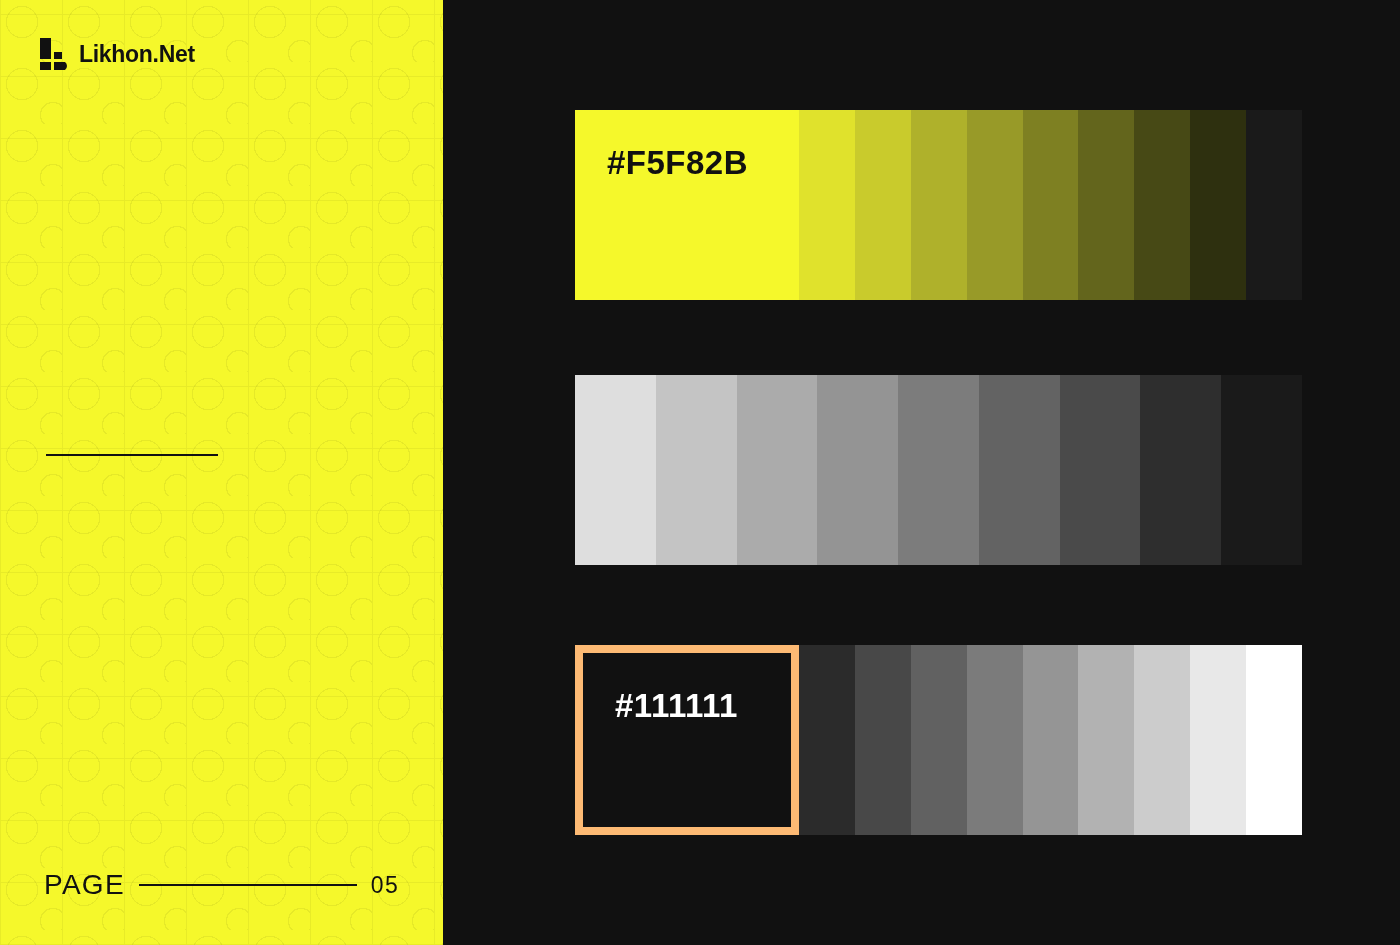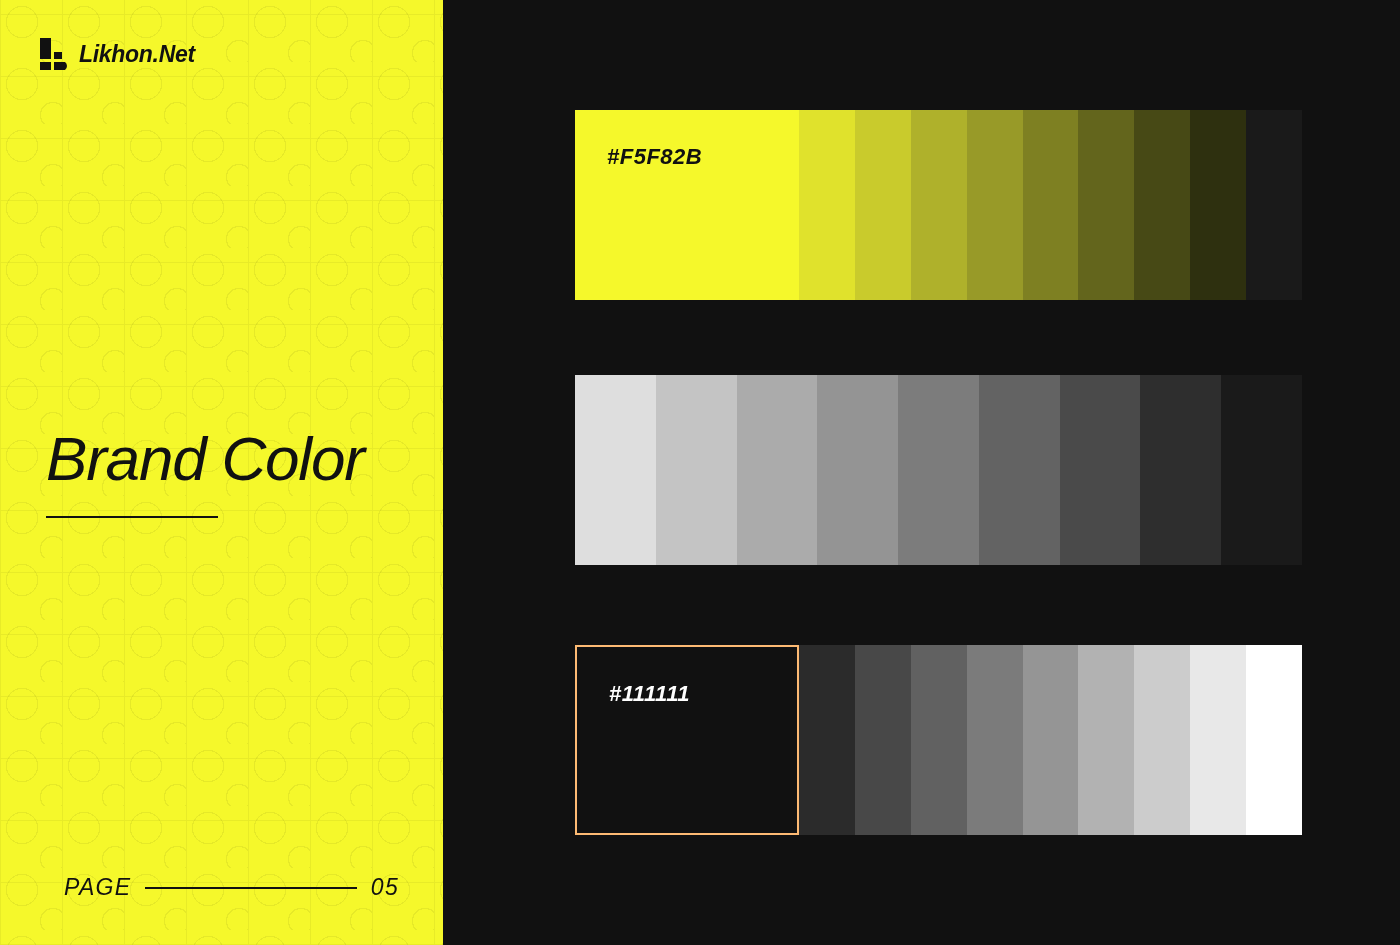--- a/index.html
+++ b/index.html
@@ -10,21 +10,20 @@
     overflow:hidden;
     background:#111111;
     font-family:"Liberation Sans", sans-serif;
   }
 
   #page {
     position:relative;
     width:1108px; height:945px;
     background:#111111;
     display:flex;
-    font-style:italic;
   }
 
   
   .sidebar {
     position:relative;
     width:443px; height:945px;
     background:#F5F82B;
     flex:0 0 443px;
     overflow:hidden;
   }
@@ -84,22 +83,22 @@
 
   
   .footer {
     position:absolute;
     left:44px; bottom:44px;
     width:355px;
     display:flex; align-items:center; gap:14px;
     z-index:3;
   }
   .footer-label {
-    font-size:23px; letter-spacing:1.3px;
-    color:#111111; white-space:nowrap;margin-left:20px;
+    font-size:28px; letter-spacing:1.3px;
+    color:#111111; white-space:nowrap;
   }
   .footer-rule { flex:1; height:2px; background:#111111; }
   .footer-num {
     font-size:23px; letter-spacing:1.3px;
     color:#111111; white-space:nowrap;
   }
 
   
   .content {
     position:relative;
@@ -119,23 +118,23 @@
   #row-2 { top:645px; }
 
   .main-swatch {
     position:relative;
     width:224px;
     height:100%;
     flex:0 0 224px;
     display:flex;
     align-items:flex-start;
   }
-  .main-swatch.bordered { border:2px solid #fdba74; }
+  .main-swatch.bordered { border:8px solid #fdba74; }
   .swatch-label {
-    font-size:22px;
+    font-size:33px;
     font-weight:bold;
     letter-spacing:0.5px;
     line-height:1;
     margin:36px 0 0 32px;
     white-space:nowrap;
   }
 
   .steps { flex:1; display:flex; height:100%; }
   .step { flex:1 1 0; height:100%; }
 </style>
@@ -152,21 +151,20 @@
       <svg class="logo-mark" viewBox="0 0 30 32" aria-hidden="true">
         <rect x="0" y="0" width="11" height="21" fill="#111111"></rect>
         <rect x="0" y="24" width="11" height="8" fill="#111111"></rect>
         <rect x="14" y="14" width="8" height="7" fill="#111111"></rect>
         <path d="M14 24 h11 a5 5 0 0 1 0 8 h-11 z" fill="#111111"></path>
       </svg>
       <span class="logo-text">Likhon.Net</span>
     </div>
 
     <div class="title-block">
-      <h1 class="title">Brand Color</h1>
       <div class="title-rule"></div>
     </div>
 
     <div class="footer">
       <span class="footer-label">PAGE</span>
       <span class="footer-rule"></span>
       <span class="footer-num">05</span>
     </div>
   </aside>
 

